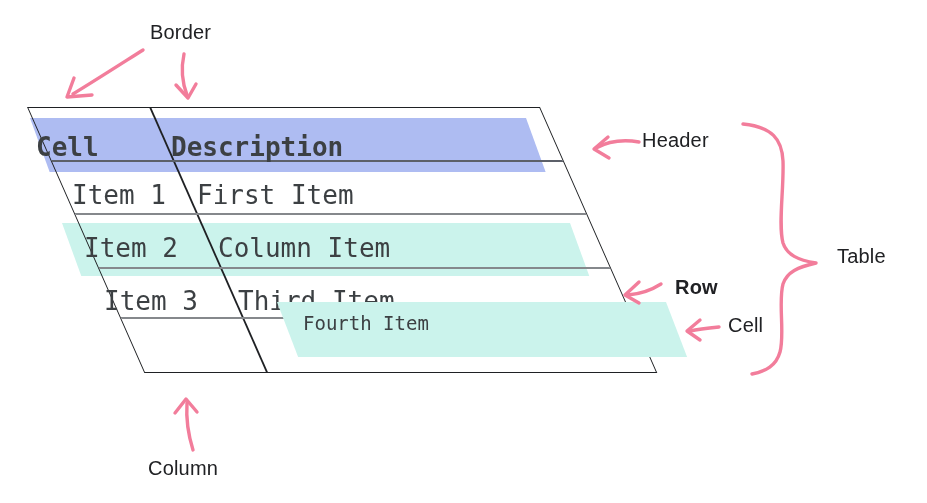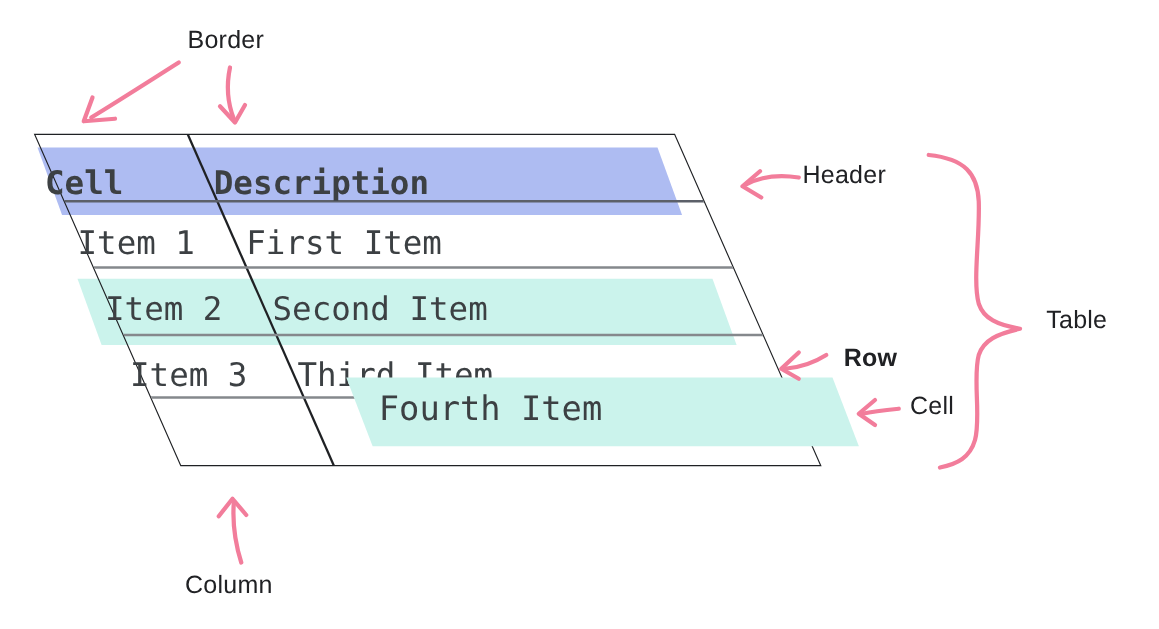--- a/index.html
+++ b/index.html
@@ -27,27 +27,27 @@
   #row-line-3{top:209px;height:1.6px;}
   
   .tcell{
     position:absolute;font-family:"DejaVu Sans Mono",monospace;
     font-size:26px;line-height:1;letter-spacing:0;color:var(--table-text);
     white-space:nowrap;z-index:3;
   }
   .tcell.th{font-weight:bold;}
   #cell-name{left:36px;top:134px;}
   #cell-description{left:171px;top:134px;}
-  #cell-item1{left:62px;top:182px;}
+  #cell-item1{left:72px;top:182px;}
   #cell-first{left:197px;top:182px;}
   #cell-item2{left:84px;top:235px;}
   #cell-second{left:218px;top:235px;}
   #cell-item3{left:104px;top:288px;}
   #cell-third{left:238px;top:288px;}
-  #cell-fourth{left:303px;top:314px;font-size:27px;z-index:5;}
+  #cell-fourth{left:303px;top:314px;font-size:19px;z-index:5;}
   
   .anno{
     position:absolute;font-size:20px;line-height:1;color:var(--label-text);
     white-space:nowrap;z-index:6;letter-spacing:0.2px;
   }
   #label-border{left:150px;top:22px;}
   #label-header{left:642px;top:130px;}
   #label-table{left:837px;top:246px;}
   #label-row{left:675px;top:277px;font-weight:bold;}
   #label-cell{left:728px;top:315px;}
@@ -70,21 +70,21 @@
     <div class="hline" id="row-line-1"></div>
     <div class="hline" id="row-line-2"></div>
     <div class="hline" id="row-line-3"></div>
   </div>
 
   <span class="tcell th" id="cell-name">Cell</span>
   <span class="tcell th" id="cell-description">Description</span>
   <span class="tcell" id="cell-item1">Item 1</span>
   <span class="tcell" id="cell-first">First Item</span>
   <span class="tcell" id="cell-item2">Item 2</span>
-  <span class="tcell" id="cell-second">Second Item</span>
+  <span class="tcell" id="cell-second">Column Item</span>
   <span class="tcell" id="cell-item3">Item 3</span>
   <span class="tcell" id="cell-third">Third Item</span>
 
   <div class="band" id="band-cell"></div>
   <span class="tcell" id="cell-fourth">Fourth Item</span>
 
   <div class="anno" id="label-border">Border</div>
   <div class="anno" id="label-header">Header</div>
   <div class="anno" id="label-table">Table</div>
   <div class="anno" id="label-row">Row</div>

